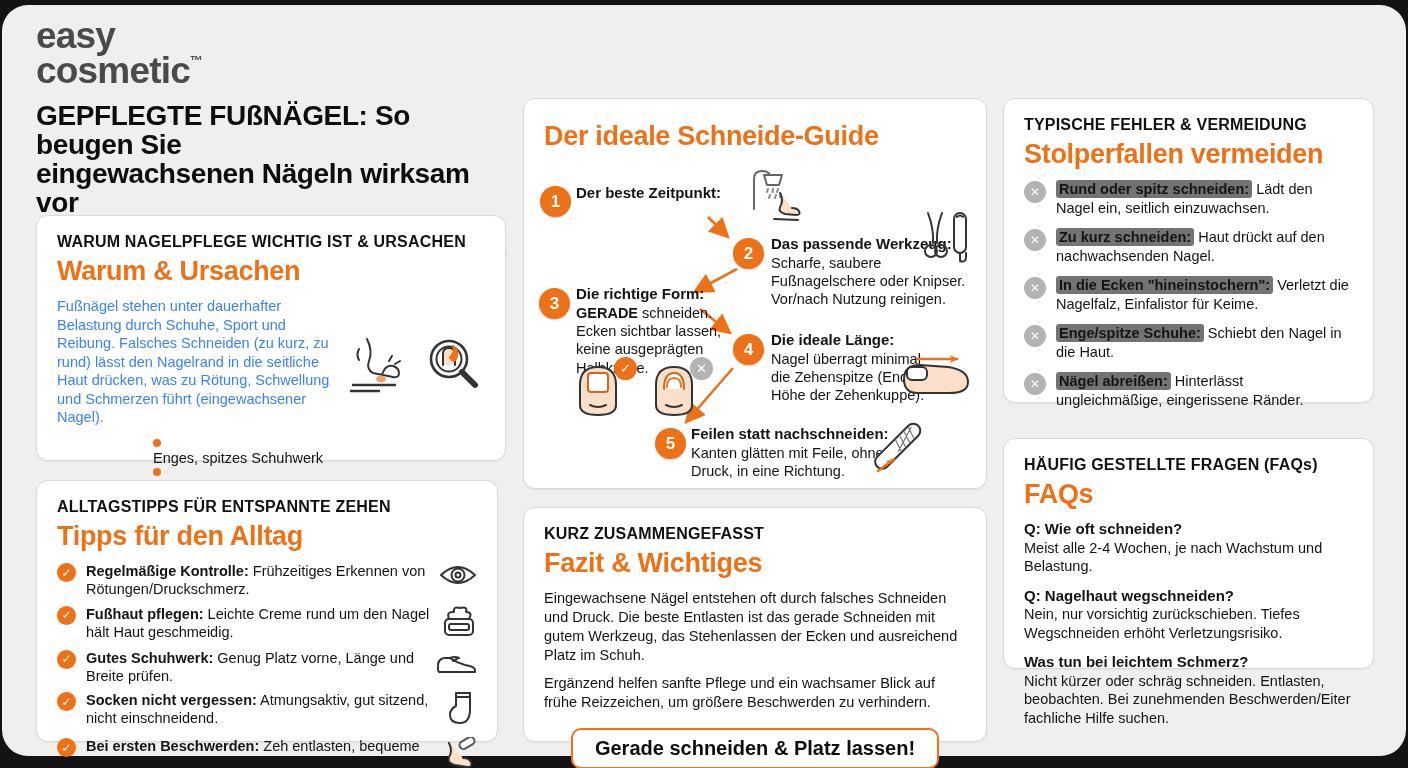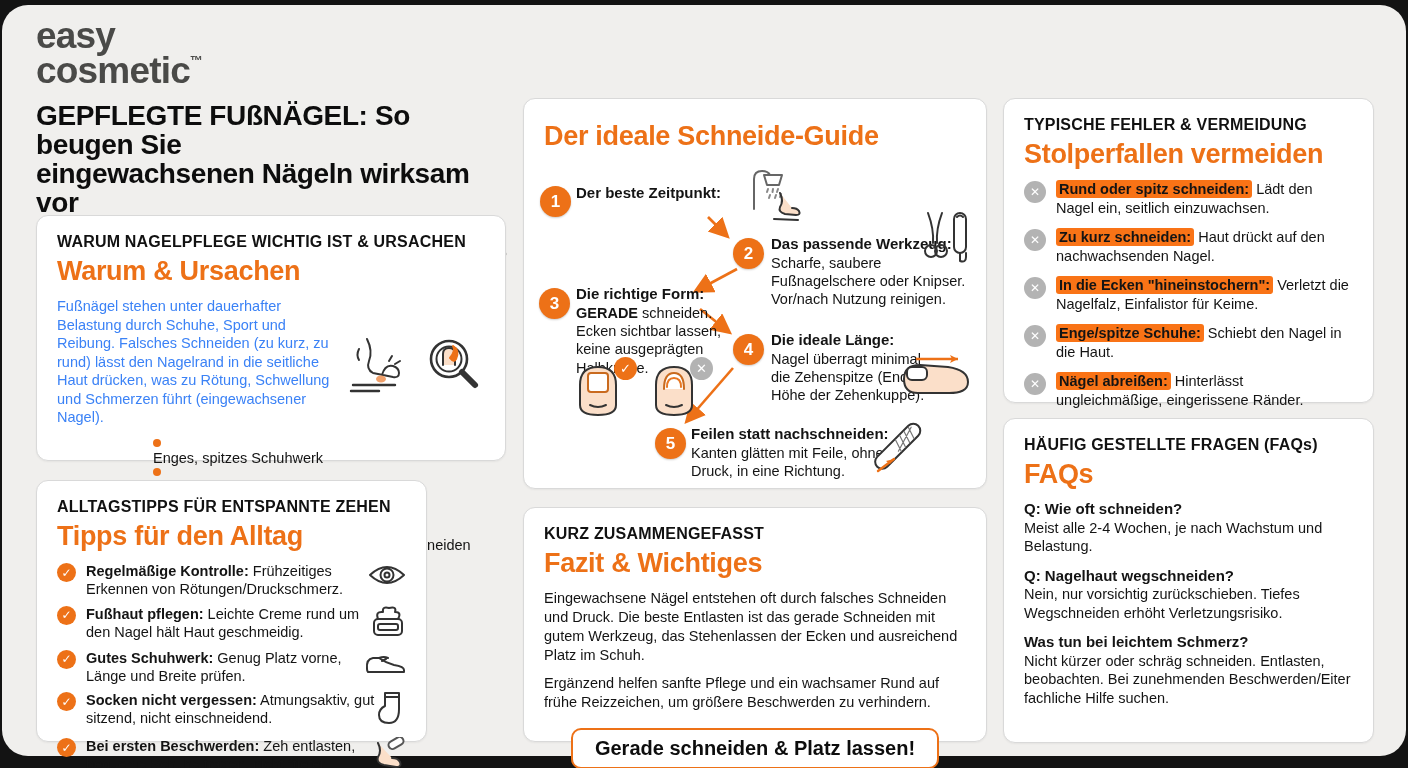--- a/index.html
+++ b/index.html
@@ -16,25 +16,25 @@
   
   .logo { position:absolute; left:34px; top:13px; font-size:37px; font-weight:bold; color:#4A4A48; line-height:.95; letter-spacing:-.8px; }
   .logo .tm { font-size:13px; font-weight:bold; vertical-align:18px; letter-spacing:0; }
   .hdr { position:absolute; left:34px; top:96px; width:478px; }
   .title { font-size:28px; line-height:1.04; font-weight:bold; color:#0d0d0d; letter-spacing:-.4px; }
   .title span { display:block; }
   .intro { margin-top:6px; font-size:15px; line-height:1.3; color:#1a1a1a; }
 
   
   .card-warum  { left:34px;  top:210px; width:470px; height:246px; }
-  .card-tipps  { left:34px;  top:475px; width:391px; height:262px; }
+  .card-tipps  { left:34px;  top:475px; width:462px; height:262px; }
   .card-guide  { left:521px; top:93px;  width:464px; height:391px; }
   .card-fazit  { left:521px; top:502px; width:464px; height:235px; }
   .card-fehler { left:1001px;top:93px;  width:371px; height:305px; }
-  .card-faq    { left:1001px;top:413px; width:371px; height:325px; }
+  .card-faq    { left:1001px;top:433px; width:371px; height:231px; }
 
   
   .warum-row { display:flex; gap:10px; }
   .warum-body { width:312px; }
   .warum-icons { display:flex; gap:8px; align-items:center; margin-top:12px; }
   .warum-bottom { display:flex; margin-top:13px; align-items:center; }
   .warum-bottom svg { margin-left:6px; }
   .bullets { list-style:none; margin-left:38px; }
   .bullets li { display:flex; align-items:baseline; font-size:14.5px; line-height:1.45;flex-direction:column; }
   .dot { width:8px; height:8px; border-radius:50%; background:#ED7117; margin-right:10px; flex:none; position:relative; top:-1px; }
@@ -70,21 +70,21 @@
   .arrow{stroke:#ED7117;stroke-width:2.6;fill:none;}
 
   
   .fazit-p { font-size:14.5px; line-height:1.3; margin-top:10px; }
   .badge { display:block; margin:16px auto 0; width:max-content; background:#fff; border:2px solid #ED7117; border-radius:10px; padding:7px 22px; font-size:20px; font-weight:bold; color:#0d0d0d; }
 
   
   .err-row { display:flex; align-items:flex-start; margin-bottom:11px; }
   .err-x { width:22px; height:22px; border-radius:50%; background:#B3B3B3; color:#fff; font-weight:bold; font-size:12px; display:flex; align-items:center; justify-content:center; flex:none; margin-right:10px; margin-top:1px; }
   .err-text { font-size:14.5px; line-height:1.28; }
-  .hl { background:#f97316; font-weight:bold; padding:1px 3px; border-radius:3px; }
+  .hl { background:#737373; font-weight:bold; padding:1px 3px; border-radius:3px; }
 
   
   .faq-item { margin-bottom:11px; }
   .faq-q { font-size:15px; font-weight:bold; line-height:1.25; }
   .faq-a { font-size:14.5px; line-height:1.27; }
 
   svg.line { stroke:#333; fill:none; stroke-width:2; stroke-linecap:round; stroke-linejoin:round; }
 </style>
 </head>
 <body>
@@ -334,21 +334,21 @@
         <path d="M14 56 L30 44" stroke="#ED7117" stroke-width="2.4"></path>
         <path d="M30 44 L22 46 L26 49 Z" fill="#ED7117" stroke="none"></path>
       </svg>
     </span>
   </section>
 
   <section class="card card-fazit">
     <div class="kicker">KURZ ZUSAMMENGEFASST</div>
     <h2 class="orange-h">Fazit &amp; Wichtiges</h2>
     <p class="fazit-p">Eingewachsene Nägel entstehen oft durch falsches Schneiden und Druck. Die beste Entlasten ist das gerade Schneiden mit gutem Werkzeug, das Stehenlassen der Ecken und ausreichend Platz im Schuh.</p>
-    <p class="fazit-p">Ergänzend helfen sanfte Pflege und ein wachsamer Rund auf frühe Reizzeichen, um größere Beschwerden zu verhindern.</p>
+    <p class="fazit-p">Ergänzend helfen sanfte Pflege und ein wachsamer Blick auf frühe Reizzeichen, um größere Beschwerden zu verhindern.</p>
     <span class="badge">Gerade schneiden &amp; Platz lassen!</span>
   </section>
 
   <section class="card card-fehler">
     <div class="kicker">TYPISCHE FEHLER &amp; VERMEIDUNG</div>
     <h2 class="orange-h">Stolperfallen vermeiden</h2>
 
     <div class="err-row">
       <span class="err-x">✕</span>
       <div class="err-text"><span class="hl">Rund oder spitz schneiden:</span><span> Lädt den Nagel ein, seitlich einzuwachsen.</span></div>

